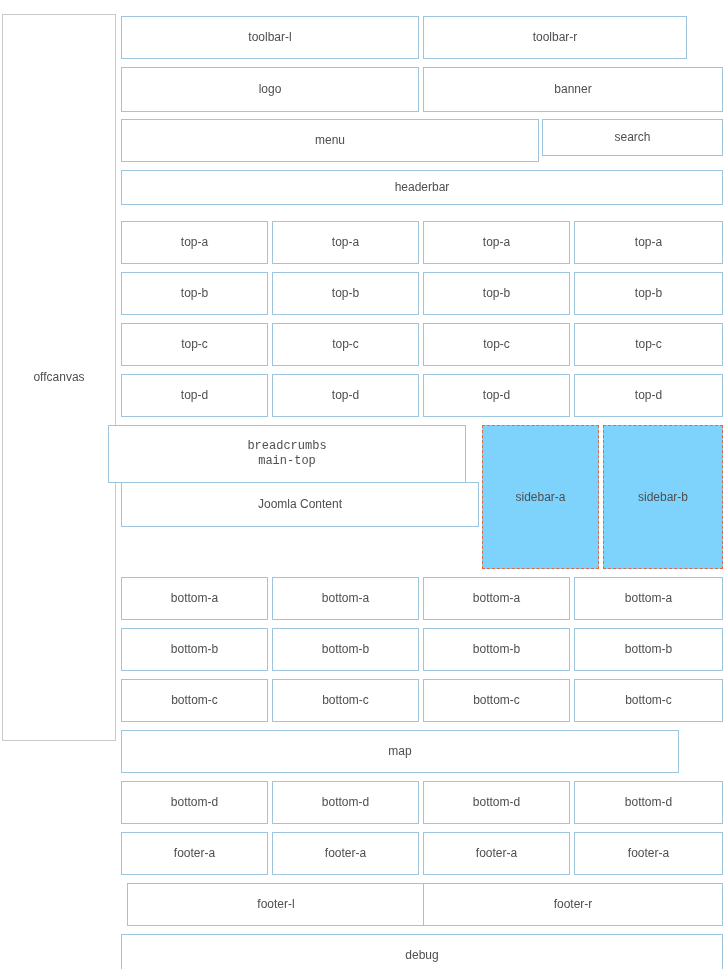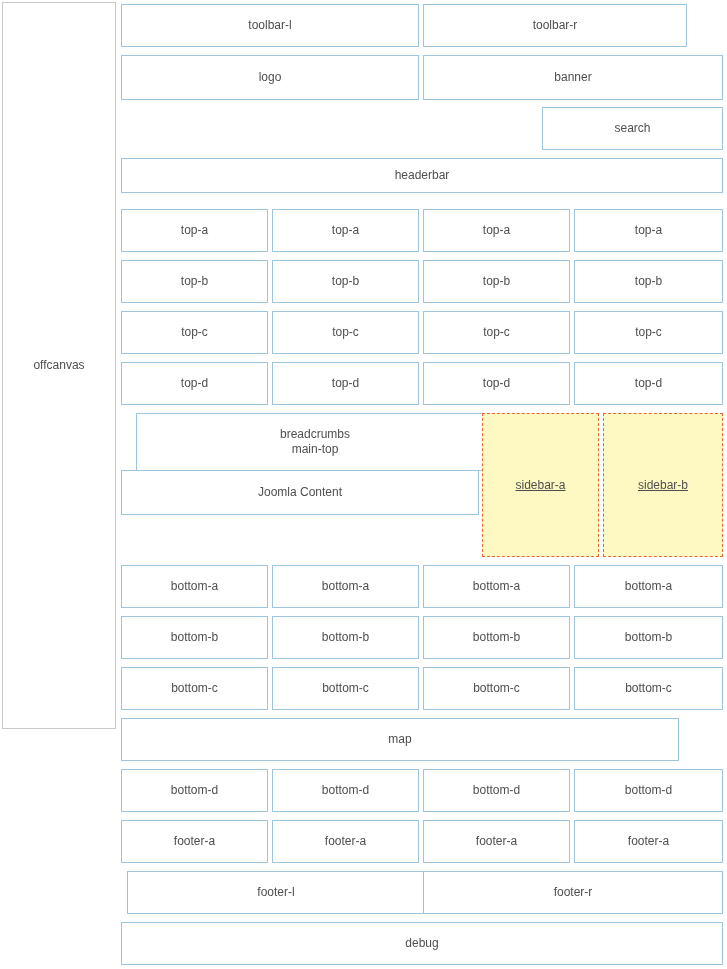--- a/index.html
+++ b/index.html
@@ -27,61 +27,62 @@
     border: 1px solid #9ec5de;
     background: #ffffff;
     display: flex;
     align-items: center;
     justify-content: center;
     text-align: center;
     line-height: 1.25;
     color: #4f4f4f;
     font-size: 12px;
     white-space: pre-line;
+    margin-top: 12px;
   }
   .box.offcanvas {
     border: 1px solid #c9c9c9;
   }
   .box.sidebar {
     border: 1px dashed #e8663a;
-    background: #fef9c3;
-    text-decoration: underline;
+    background: #7dd3fc;
   }
   .box.plain {
     border: 1px solid #9ec5de;
   }
 </style>
 </head>
 <body>
 
 <div id="layout">
     <div class="box offcanvas" style="left: 2px; top: 2px; width: 114px; height: 727px;">offcanvas</div>
     <div class="box plain" style="left: 121px; top: 4px; width: 298px; height: 43px;">toolbar-l</div>
     <div class="box plain" style="left: 423px; top: 4px; width: 264px; height: 43px;">toolbar-r</div>
     <div class="box plain" style="left: 121px; top: 55px; width: 298px; height: 45px;">logo</div>
     <div class="box plain" style="left: 423px; top: 55px; width: 300px; height: 45px;">banner</div>
-    <div class="box plain" style="left: 542px; top: 107px; width: 181px; height: 43px;">search</div>
+    <div class="box plain" style="left: 121px; top: 107px; width: 418px; height: 43px;">menu</div>
+    <div class="box plain" style="left: 542px; top: 107px; width: 181px; height: 37px;">search</div>
     <div class="box plain" style="left: 121px; top: 158px; width: 602px; height: 35px;">headerbar</div>
     <div class="box plain" style="left: 121px; top: 209px; width: 147px; height: 43px;">top-a</div>
     <div class="box plain" style="left: 272px; top: 209px; width: 147px; height: 43px;">top-a</div>
     <div class="box plain" style="left: 423px; top: 209px; width: 147px; height: 43px;">top-a</div>
     <div class="box plain" style="left: 574px; top: 209px; width: 149px; height: 43px;">top-a</div>
     <div class="box plain" style="left: 121px; top: 260px; width: 147px; height: 43px;">top-b</div>
     <div class="box plain" style="left: 272px; top: 260px; width: 147px; height: 43px;">top-b</div>
     <div class="box plain" style="left: 423px; top: 260px; width: 147px; height: 43px;">top-b</div>
     <div class="box plain" style="left: 574px; top: 260px; width: 149px; height: 43px;">top-b</div>
     <div class="box plain" style="left: 121px; top: 311px; width: 147px; height: 43px;">top-c</div>
     <div class="box plain" style="left: 272px; top: 311px; width: 147px; height: 43px;">top-c</div>
     <div class="box plain" style="left: 423px; top: 311px; width: 147px; height: 43px;">top-c</div>
     <div class="box plain" style="left: 574px; top: 311px; width: 149px; height: 43px;">top-c</div>
     <div class="box plain" style="left: 121px; top: 362px; width: 147px; height: 43px;">top-d</div>
     <div class="box plain" style="left: 272px; top: 362px; width: 147px; height: 43px;">top-d</div>
     <div class="box plain" style="left: 423px; top: 362px; width: 147px; height: 43px;">top-d</div>
     <div class="box plain" style="left: 574px; top: 362px; width: 149px; height: 43px;">top-d</div>
-    <div class="box plain" style="left: 136px; top: 413px; width: 358px; height: 58px;">breadcrumbs
+    <div class="box plain" style="left: 108px; top: 413px; width: 358px; height: 58px; font-family: Liberation Mono, monospace;">breadcrumbs
 main-top</div>
     <div class="box plain" style="left: 121px; top: 470px; width: 358px; height: 45px;">Joomla Content</div>
     <div class="box sidebar" style="left: 482px; top: 413px; width: 117px; height: 144px;">sidebar-a</div>
     <div class="box sidebar" style="left: 603px; top: 413px; width: 120px; height: 144px;">sidebar-b</div>
     <div class="box plain" style="left: 121px; top: 565px; width: 147px; height: 43px;">bottom-a</div>
     <div class="box plain" style="left: 272px; top: 565px; width: 147px; height: 43px;">bottom-a</div>
     <div class="box plain" style="left: 423px; top: 565px; width: 147px; height: 43px;">bottom-a</div>
     <div class="box plain" style="left: 574px; top: 565px; width: 149px; height: 43px;">bottom-a</div>
     <div class="box plain" style="left: 121px; top: 616px; width: 147px; height: 43px;">bottom-b</div>
     <div class="box plain" style="left: 272px; top: 616px; width: 147px; height: 43px;">bottom-b</div>

